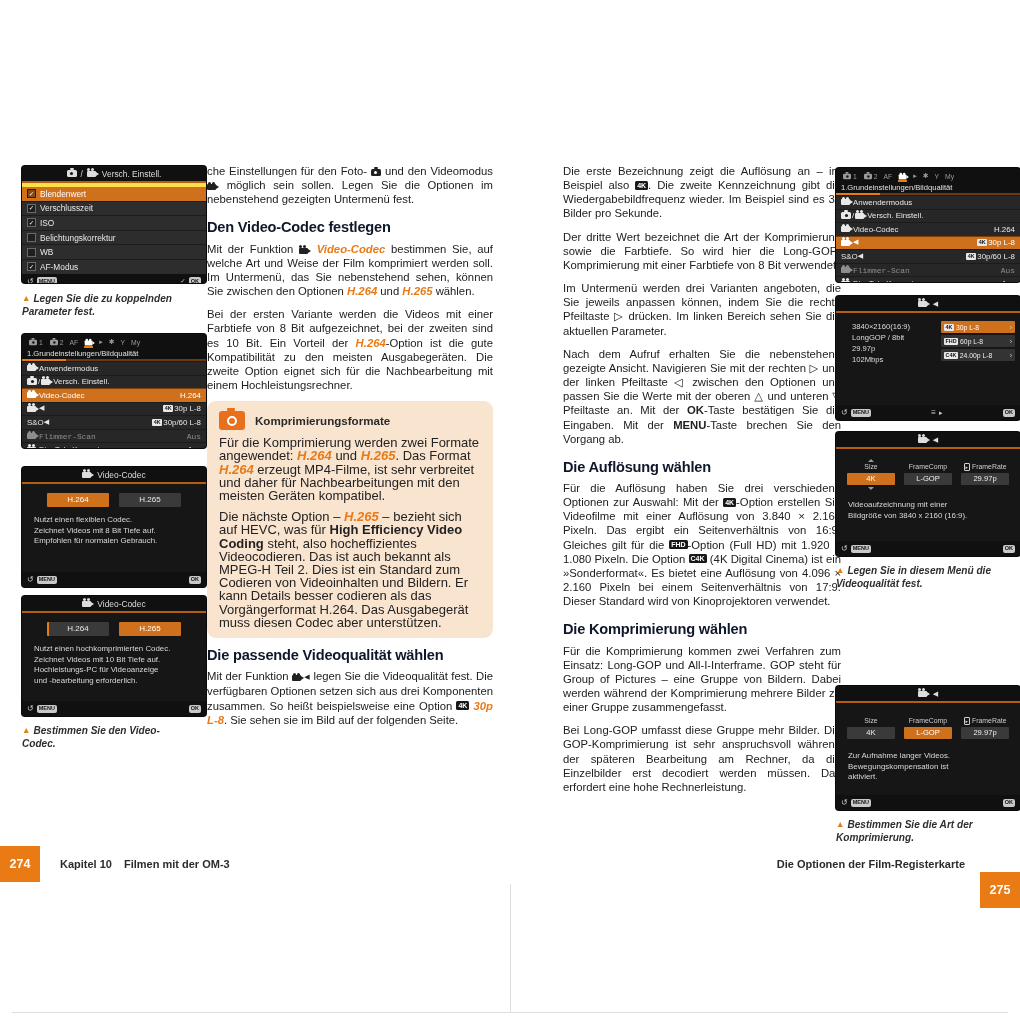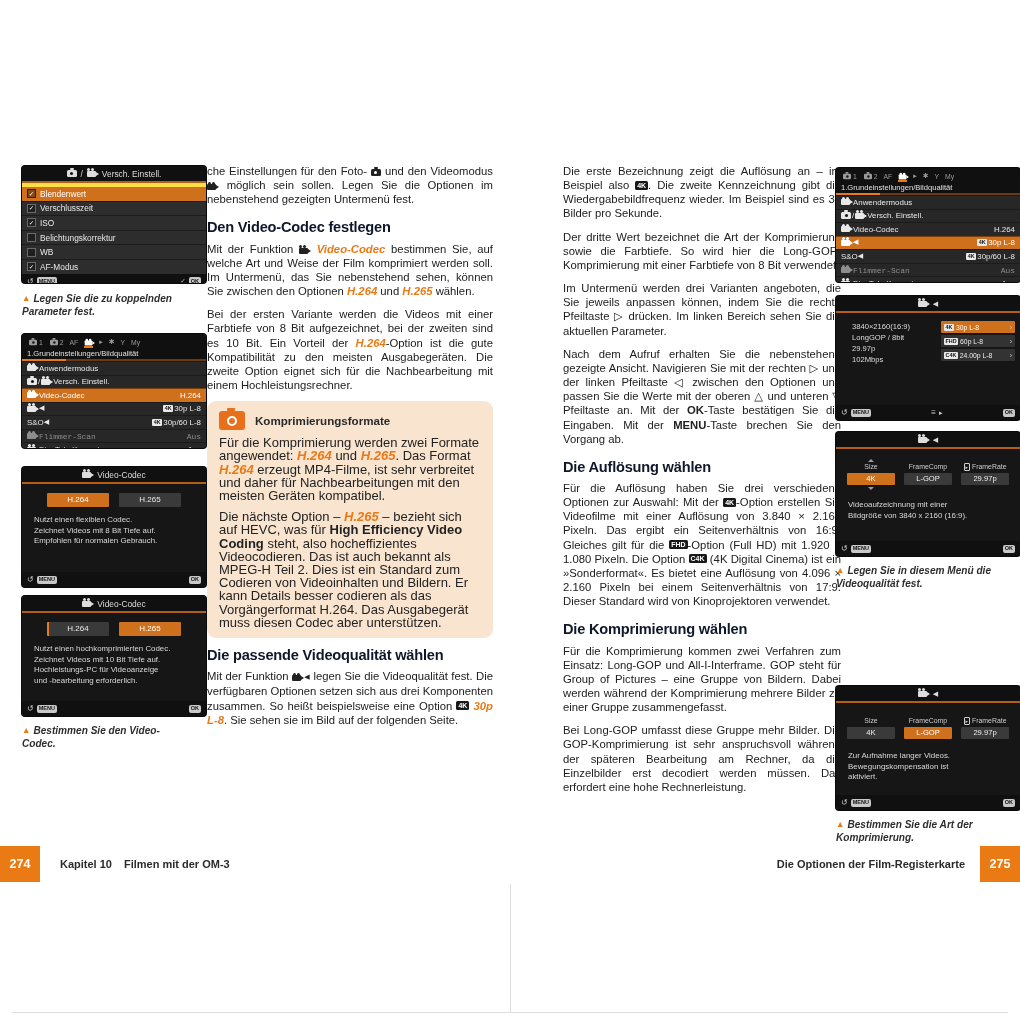--- a/index.html
+++ b/index.html
@@ -467,18 +467,18 @@
     </div>
   </div>
   <p class="caption"><span class="tri">▲</span><span>Bestimmen Sie die Art der Komprimierung.</span></p>
 </div>
 
 <div class="abs pagebox" style="left:0;top:846px;">
     <span>274</span>
   </div>
 <div class="abs foot-txt" style="left:60px;top:858px;"><span>Kapitel 10</span><span style="display:inline-block;width:12px;"></span><span>Filmen mit der OM-3</span></div>
 <div class="abs foot-txt" style="right:55px;top:858px;">Die Optionen der Film-Registerkarte</div>
-<div class="abs pagebox" style="left:980px;top:846px;">
+<div class="abs pagebox" style="left:980px;top:872px;">
     <span>275</span>
   </div>
 
 <div class="abs seam-v" style="left:510px;top:884px;height:128px;"></div>
 <div class="abs seam-h" style="left:12px;top:1012px;width:996px;"></div>
 
 </body></html>

